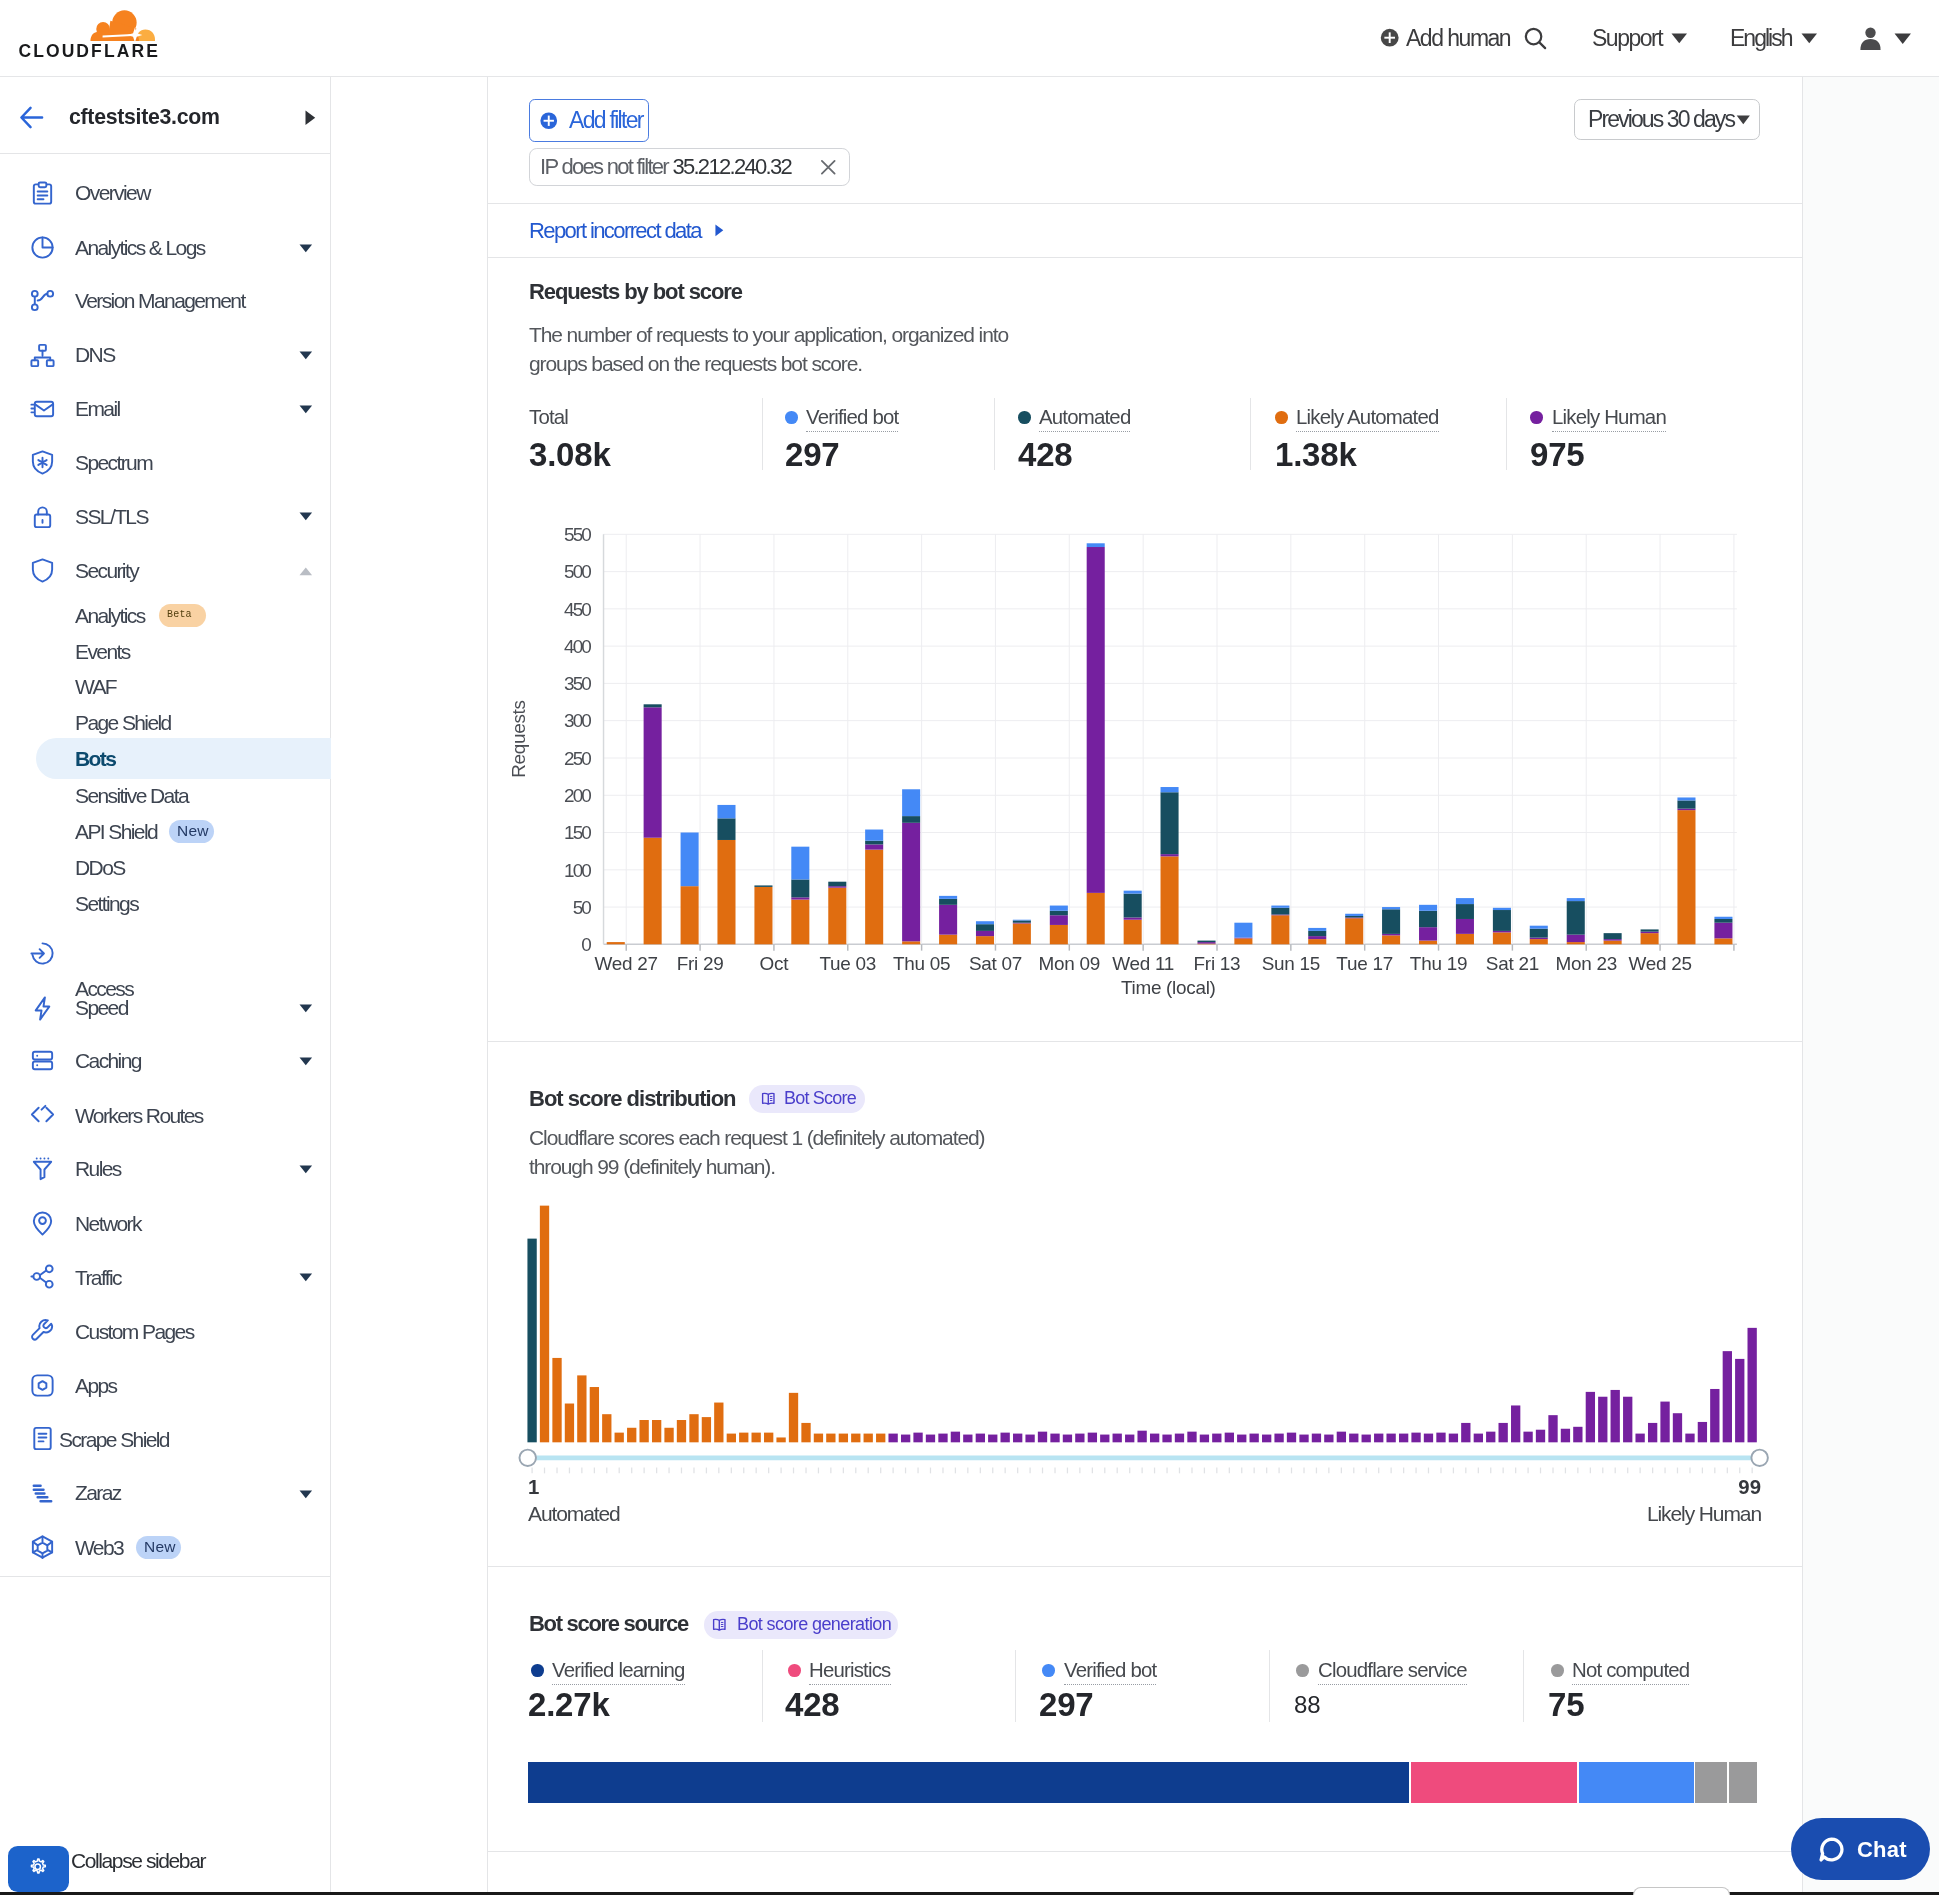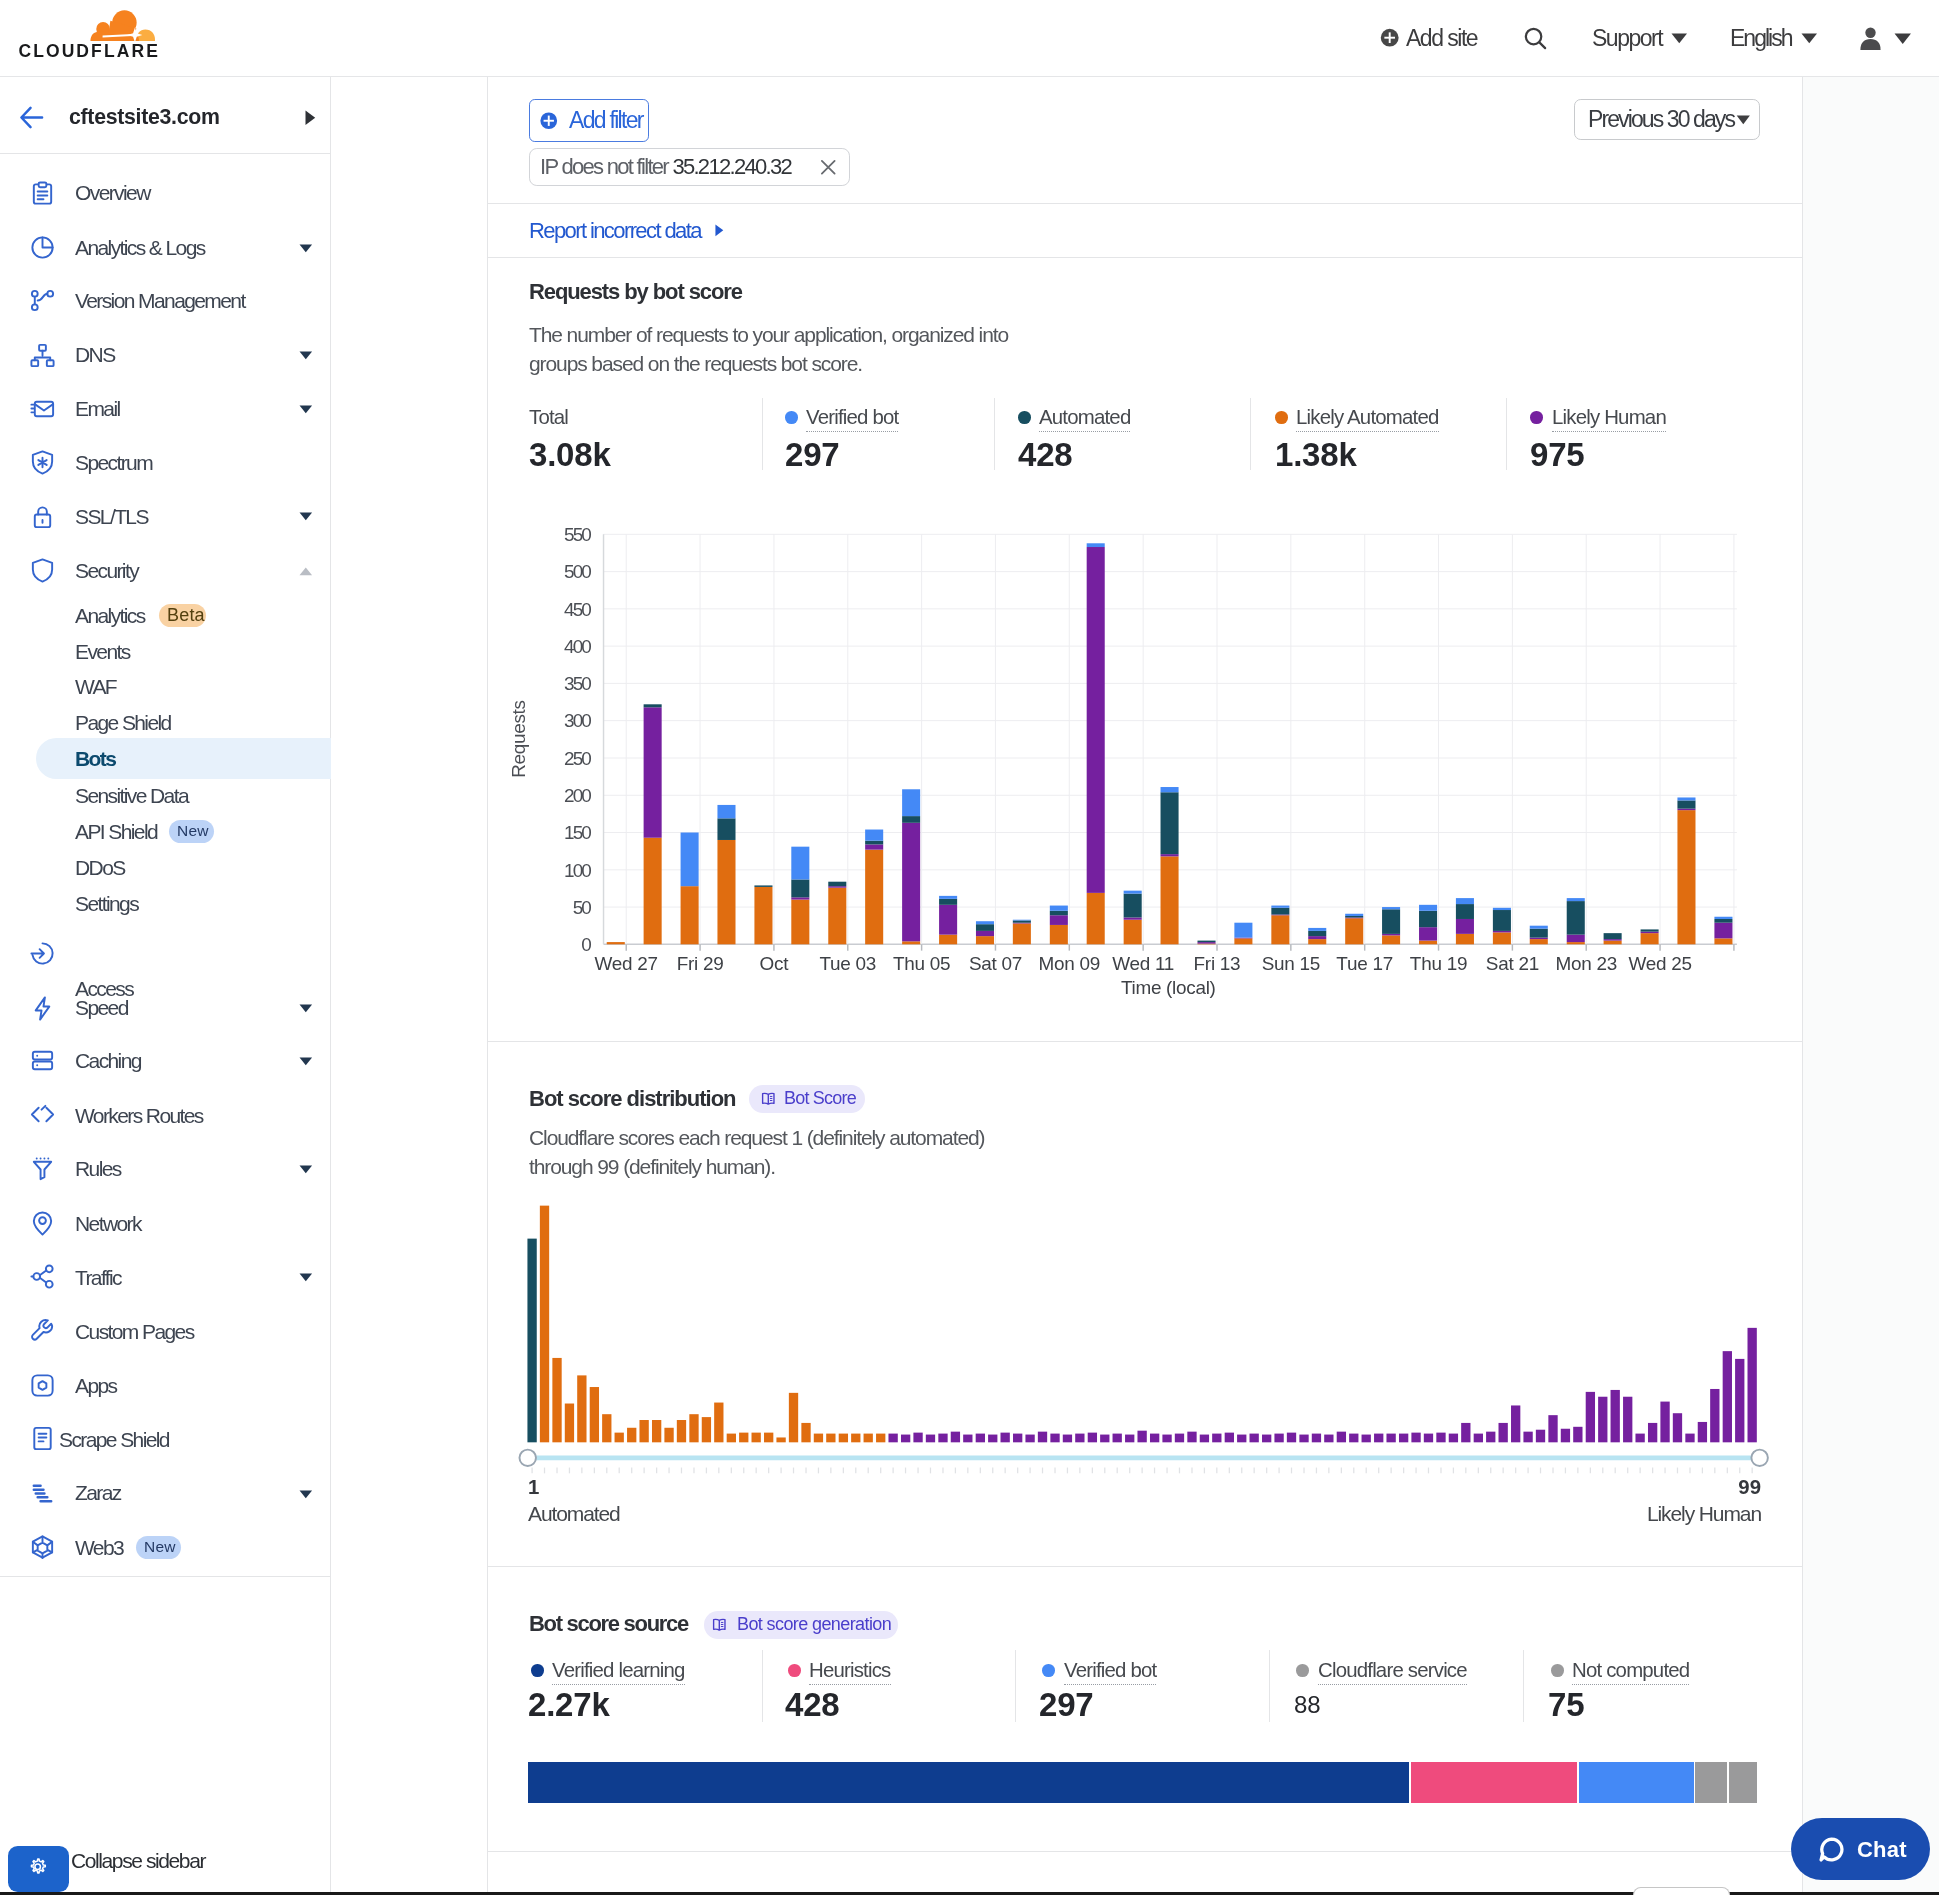--- a/index.html
+++ b/index.html
@@ -19,21 +19,21 @@
 </g>
 <path d="M14 27.4 L45 25.7 L45 27.7 L14 29.4 Z" fill="#fff"></path>
 <path d="M47.3 19 L49.2 24.9 L55 26.7 L49.2 28.5 L47.3 34.4 L45.4 28.5 L39.6 26.7 L45.4 24.9 Z" fill="#fff"></path>
 </svg>
 <div class="" style="left:18.4px;top:41px;font-size:17.5px;color:#191a1c;font-weight:700;line-height:21.3px;letter-spacing:2.1px;white-space:nowrap;">CLOUDFLARE</div>
 <svg style="left:1380px;top:28px" width="19.4" height="19.4" viewBox="0 0 20 20">
 <circle cx="10" cy="10" r="9.2" fill="#474747"></circle>
 <path d="M9 4.5h2v11H9z" fill="#fff"></path>
     <path d="M4.5 9h11v2h-11z" fill="#fff"></path>
   </svg>
-<div class="" style="left:1406px;top:24px;font-size:23px;color:#3c3c3e;font-weight:400;line-height:28px;letter-spacing:-1.5px;white-space:nowrap;">Add site</div>
+<div class="" style="left:1406px;top:24px;font-size:23px;color:#3c3c3e;font-weight:400;line-height:28px;letter-spacing:-1.5px;white-space:nowrap;">Add human</div>
 <svg style="left:1522px;top:25px" width="27" height="27" viewBox="0 0 28 28">
 <circle cx="12" cy="12" r="8" fill="none" stroke="#3c3c3e" stroke-width="2.3"></circle>
 <path d="M18 18 L24 24" stroke="#3c3c3e" stroke-width="2.3" stroke-linecap="round"></path>
   </svg>
 <div class="" style="left:1592px;top:24px;font-size:23px;color:#3c3c3e;font-weight:400;line-height:28px;letter-spacing:-1.5px;white-space:nowrap;">Support</div>
 <svg style="left:1671px;top:33px" width="16.5" height="10.7" viewBox="0 0 17 11">
     <path d="M0.5 0.5 h16 l-8 10z" fill="#3c3c3e"></path>
   </svg>
 <div class="" style="left:1730px;top:24px;font-size:23px;color:#3c3c3e;font-weight:400;line-height:28px;letter-spacing:-2px;white-space:nowrap;">English</div>
 <svg style="left:1801px;top:33px" width="16.5" height="10.7" viewBox="0 0 17 11">
@@ -667,21 +667,21 @@
   </svg>
 <svg style="left:29px;top:1534px" width="27" height="27" viewBox="0 0 28 28" fill="none" stroke="#3465ce" stroke-width="2" stroke-linecap="round" stroke-linejoin="round">
     <path d="M14 2.5 l10 5.5 v11 l-10 5.5 -10-5.5 v-11z"></path>
     <path d="M14 9 l5 2.8 v5.4 l-5 2.8 -5-2.8 v-5.4z M14 2.5v6.5 M24 8l-5 3.8 M4 8l5 3.8 M14 20v5 M24 19l-4.8-2.6 M4 19l4.8-2.6"></path>
   </svg>
 <div class="" style="left:75px;top:1535px;font-size:21px;color:#3d4450;font-weight:400;line-height:25px;letter-spacing:-1.6px;white-space:nowrap;">Web3</div>
 <div style="left:136px;top:1536px;width:45px;height:23px;background:#bcd3f7;border-radius:11.6px"></div>
 <div class="" style="left:144px;top:1538px;font-size:15.5px;color:#243a65;font-weight:400;line-height:18.4px;letter-spacing:0.2px;white-space:nowrap;">New</div>
 <div class="" style="left:75px;top:603px;font-size:21px;color:#3d4450;font-weight:400;line-height:25px;letter-spacing:-1.6px;white-space:nowrap;">Analytics</div>
 <div style="left:159px;top:604px;width:47px;height:23px;background:#f9d2a3;border-radius:11.6px"></div>
-<div class="" style="left:167px;top:606px;font-size:18px;color:#53400f;font-weight:400;line-height:18.4px;letter-spacing:0.2px;white-space:nowrap;">Beta</div>
+<div class="" style="left:167px;top:606px;font-size:10px;color:#53400f;font-weight:400;line-height:18.4px;letter-spacing:0.2px;white-space:nowrap;font-family:Liberation Mono, monospace;">Beta</div>
 <div class="" style="left:75px;top:639px;font-size:21px;color:#3d4450;font-weight:400;line-height:25px;letter-spacing:-1.6px;white-space:nowrap;">Events</div>
 <div class="" style="left:75px;top:674px;font-size:21px;color:#3d4450;font-weight:400;line-height:25px;letter-spacing:-1.6px;white-space:nowrap;">WAF</div>
 <div class="" style="left:75px;top:710px;font-size:21px;color:#3d4450;font-weight:400;line-height:25px;letter-spacing:-1.6px;white-space:nowrap;">Page Shield</div>
 <div style="left:36px;top:738px;width:295px;height:41px;background:#e7f1fb;border-radius:20.4px 0 0 20.4px"></div>
 <div class="" style="left:75px;top:746px;font-size:21px;color:#0c4a6e;font-weight:700;line-height:25px;letter-spacing:-1.6px;white-space:nowrap;">Bots</div>
 <div class="" style="left:75px;top:783px;font-size:21px;color:#3d4450;font-weight:400;line-height:25px;letter-spacing:-1.6px;white-space:nowrap;">Sensitive Data</div>
 <div class="" style="left:75px;top:819px;font-size:21px;color:#3d4450;font-weight:400;line-height:25px;letter-spacing:-1.6px;white-space:nowrap;">API Shield</div>
 <div style="left:169px;top:820px;width:45px;height:23px;background:#bcd3f7;border-radius:11.6px"></div>
 <div class="" style="left:177px;top:822px;font-size:15.5px;color:#243a65;font-weight:400;line-height:18.4px;letter-spacing:0.2px;white-space:nowrap;">New</div>
 <div class="" style="left:75px;top:855px;font-size:21px;color:#3d4450;font-weight:400;line-height:25px;letter-spacing:-1.6px;white-space:nowrap;">DDoS</div>

